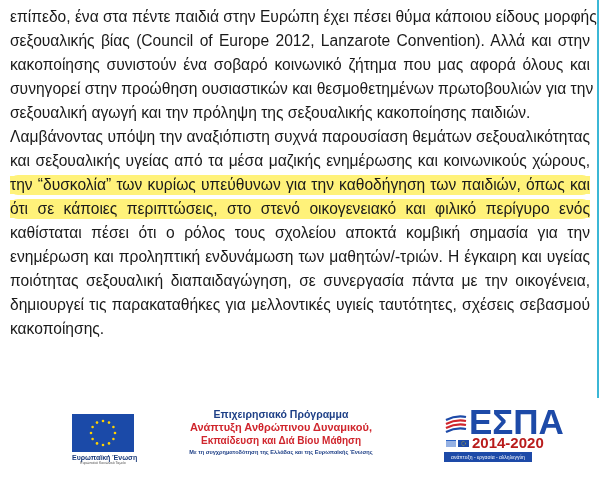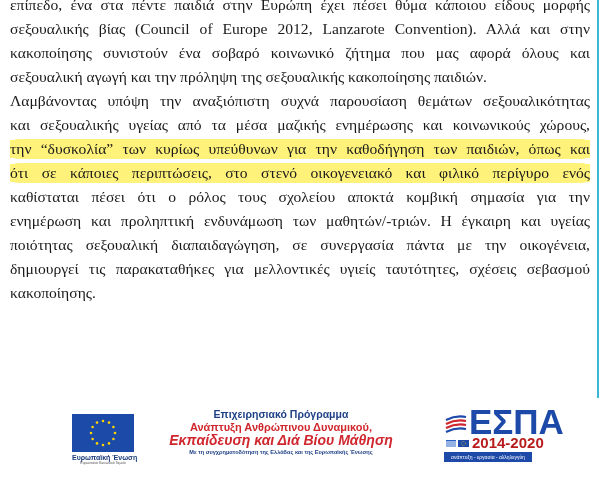--- a/index.html
+++ b/index.html
@@ -1,53 +1,54 @@
 <!DOCTYPE html>
 <html><head>
 <meta charset="utf-8">
 <style>
   html, body { margin:0; padding:0; background:#ffffff; }
   body { width:602px; height:491px; position:relative; overflow:hidden;
          font-family:"Liberation Sans","DejaVu Sans",sans-serif; }
   .page-edge { position:absolute; left:597px; top:0; width:2px; height:398px; background:#3bb7d6; }
-  .body-text { position:absolute; left:10px; top:0; width:580px;font-family:Liberation Serif, serif; }
+  .body-text { position:absolute; left:10px; top:12px; width:580px; }
   .line { position:relative; height:24px; line-height:24px; font-size:15.6px; color:#1a1a1a;
           white-space:nowrap; text-align:justify; text-align-last:justify; }
   .line.first { top:-7px; margin-bottom:-7px; }
   .line.last-left { text-align-last:left; }
   .line.hl span.t { background:#fff27a; padding:1px 0 2px 0;border-radius:8px; }
   .line.hl { background:linear-gradient(#fff 0,#fff 3px,#fff27a 3px,#fff27a 21px,#fff 21px); }
   .footer { position:absolute; top:400px; left:0; width:602px; height:91px; }
   .eu-logo { position:absolute; left:72px; top:14px; width:62px; }
   .eu-flag { width:62px; height:38px; background:#1b4aa8; position:relative; }
   .eu-flag svg { position:absolute; left:0; top:0; }
   .eu-cap1 { font-size:7px; color:#1b3b7a; text-align:center; margin-top:2px; font-weight:bold; white-space:nowrap; }
   .eu-cap2 { font-size:3.5px; color:#555; text-align:center; white-space:nowrap; }
   .op { position:absolute; left:150px; top:8px; width:262px; text-align:center; }
   .op-1 { font-size:10.5px; color:#1d3f86; font-weight:bold; line-height:13px; }
   .op-2 { font-size:11px; color:#d0262d; font-weight:bold; line-height:13px; }
-  .op-3 { font-size:14px; color:#d0262d; font-weight:bold; line-height:13px;font-style:italic; }
+  .op-3 { font-size:10px; color:#d0262d; font-weight:bold; line-height:13px; }
   .op-4 { font-size:5.6px; color:#1d3f86; font-weight:bold; line-height:10px; white-space:nowrap; }
   .espa { position:absolute; left:444px; top:12px; width:88px; height:54px; }
   .espa-waves { position:absolute; left:0; top:2px; width:24px; height:22px; }
   .espa-title { position:absolute; left:25px; top:-3px; font-size:35px; line-height:26px; font-weight:bold; color:#1d4aa8; letter-spacing:0px; }
   .espa-flags { position:absolute; left:2px; top:28px; width:24px; height:7px; }
   .espa-years { position:absolute; left:28px; top:23px; font-size:15px; line-height:15px; font-weight:bold; color:#b91c1c; white-space:nowrap; }
   .espa-bar { position:absolute; left:0; top:40px; width:88px; height:10px; background:#1d4aa8; color:#fff;
               font-size:5px; line-height:10px; text-align:center; white-space:nowrap; }
 </style>
 </head>
 <body>
 
 <div class="page-edge"></div>
 
 <div class="body-text">
   <div class="line first"><span class="t">επίπεδο, ένα στα πέντε παιδιά στην Ευρώπη έχει πέσει θύμα κάποιου είδους μορφής</span></div>
   <div class="line"><span class="t">σεξουαλικής βίας (Council of Europe 2012, Lanzarote Convention). Αλλά και στην</span></div>
   <div class="line"><span class="t">κακοποίησης συνιστούν ένα σοβαρό κοινωνικό ζήτημα που μας αφορά όλους και</span></div>
+  <div class="line"><span class="t">συνηγορεί στην προώθηση ουσιαστικών και θεσμοθετημένων πρωτοβουλιών για την</span></div>
   <div class="line last-left"><span class="t">σεξουαλική αγωγή και την πρόληψη της σεξουαλικής κακοποίησης παιδιών.</span></div>
   <div class="line"><span class="t">Λαμβάνοντας υπόψη την αναξιόπιστη συχνά παρουσίαση θεμάτων σεξουαλικότητας</span></div>
   <div class="line"><span class="t">και σεξουαλικής υγείας από τα μέσα μαζικής ενημέρωσης και κοινωνικούς χώρους,</span></div>
   <div class="line hl"><span class="t">την “δυσκολία” των κυρίως υπεύθυνων για την καθοδήγηση των παιδιών, όπως και</span></div>
   <div class="line hl"><span class="t">ότι σε κάποιες περιπτώσεις, στο στενό οικογενειακό και φιλικό περίγυρο ενός</span></div>
   <div class="line"><span class="t">καθίσταται πέσει ότι ο ρόλος τους σχολείου αποκτά κομβική σημασία για την</span></div>
   <div class="line"><span class="t">ενημέρωση και προληπτική ενδυνάμωση των μαθητών/-τριών. Η έγκαιρη και υγείας</span></div>
   <div class="line"><span class="t">ποιότητας σεξουαλική διαπαιδαγώγηση, σε συνεργασία πάντα με την οικογένεια,</span></div>
   <div class="line"><span class="t">δημιουργεί τις παρακαταθήκες για μελλοντικές υγιείς ταυτότητες, σχέσεις σεβασμού</span></div>
   <div class="line last-left"><span class="t">κακοποίησης.</span></div>

